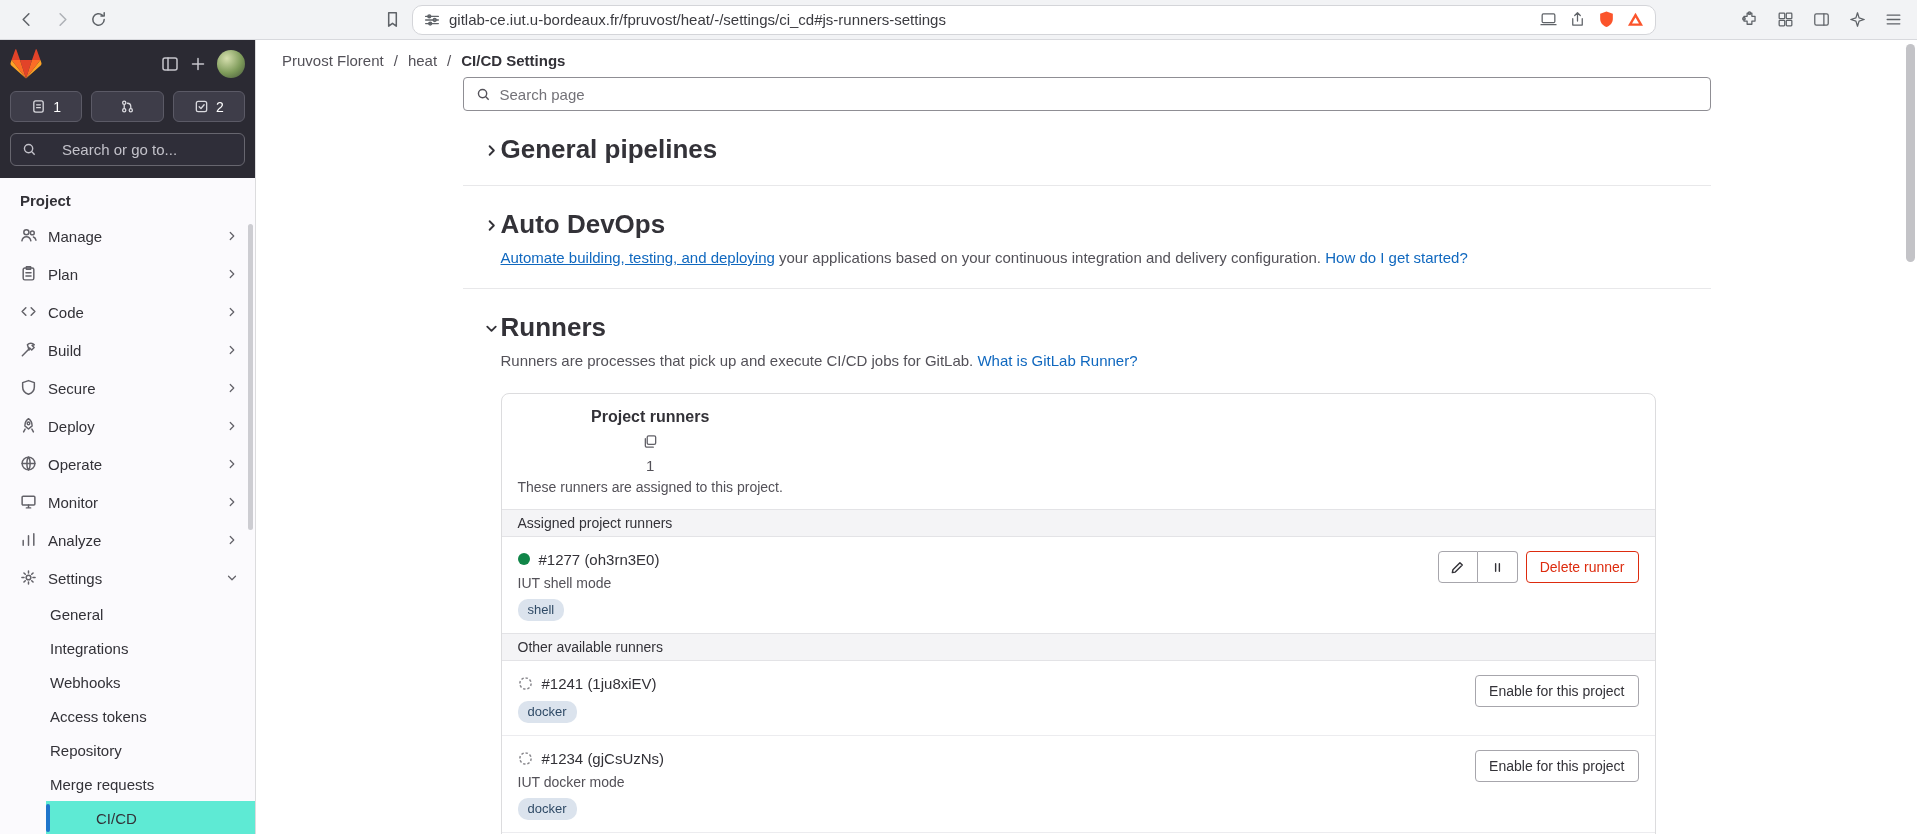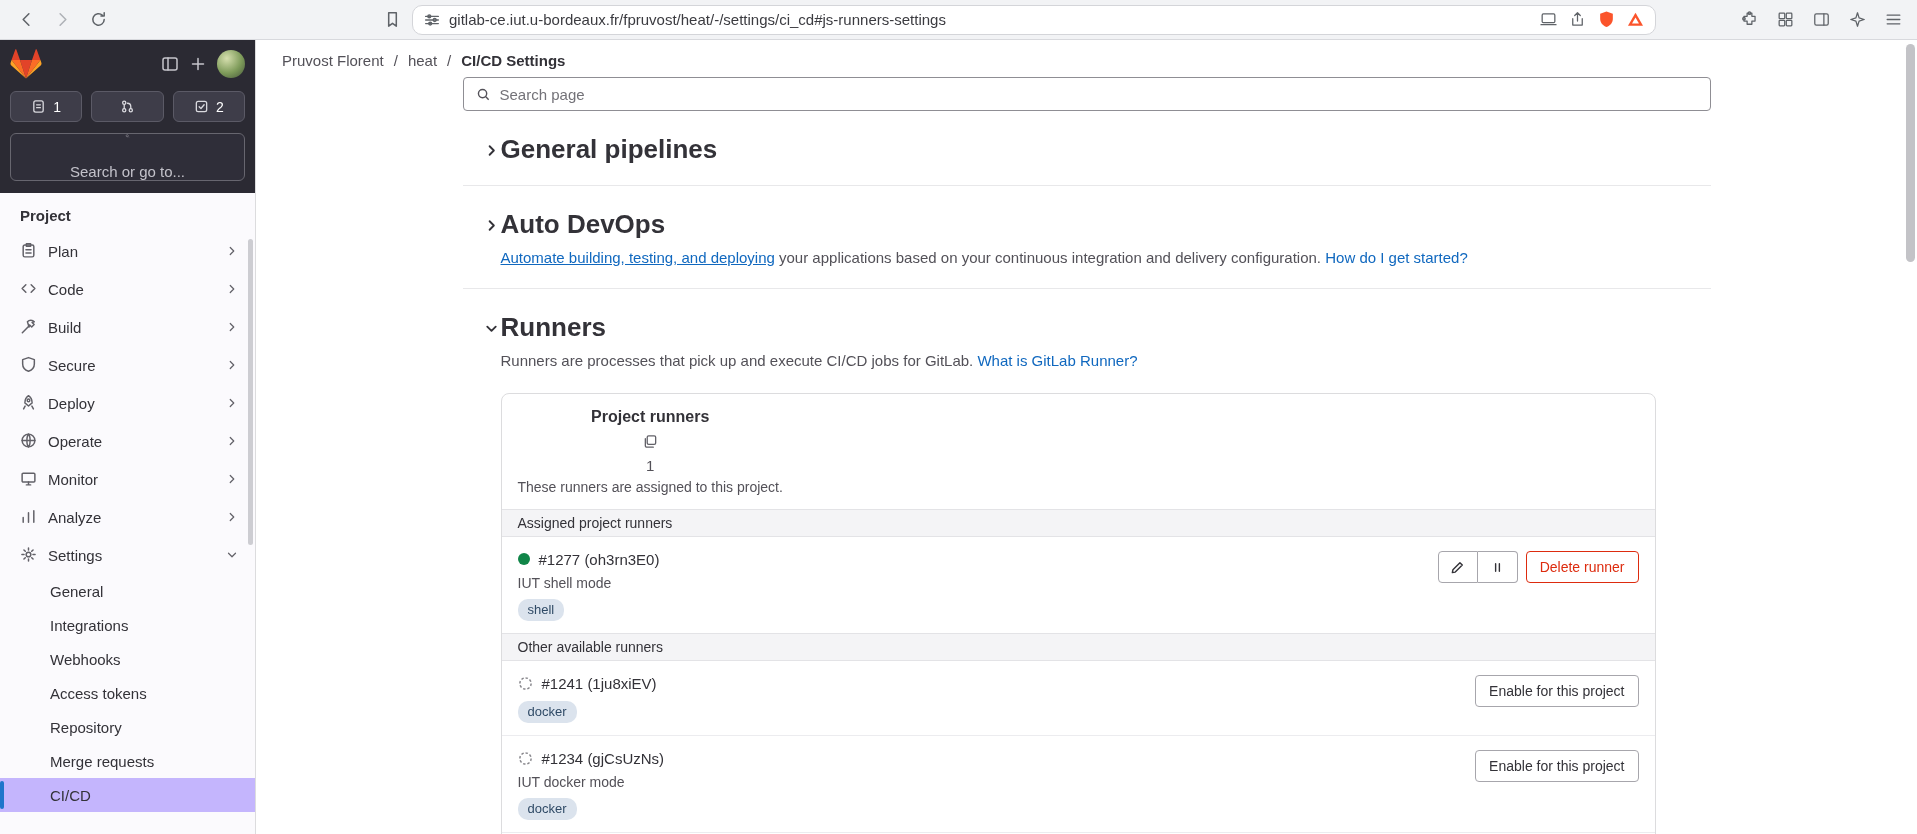--- a/index.html
+++ b/index.html
@@ -46,37 +46,37 @@
   .sb-top-icons button { background:transparent; border:none; cursor:pointer; display:flex; }
   .sb-top-icons svg { width:18px; height:18px; }
   .sb-top-icons svg.dk path, .sb-top-icons svg.dk rect, .sb-top-icons svg.dk line
     { stroke:#c6c5cc; fill:none; stroke-width:1.5; stroke-linecap:round; }
   .avatar { width:28px; height:28px; border-radius:50%;
             background:radial-gradient(circle at 35% 30%, #d6dfae, #7e9b5a 55%, #44543a); display:inline-block; }
   .count-row { display:flex; gap:9px; margin-top:12px; }
   .count-btn { flex:1; height:31px; background:#3e3d49; border:1px solid #5b5a66; border-radius:6px;
                color:#fff; font-size:14px; display:flex; align-items:center; justify-content:center; gap:7px; cursor:pointer; }
   .count-btn svg { width:15px; height:15px; }
-  .sb-search { margin-top:11px; width:100%; height:48px; background:#2f2e39; border:1px solid #67666f;
+  .sb-search { margin-top:11px; width:100%; height:33px; background:#2f2e39; border:1px solid #67666f;
                border-radius:6px; color:#c3c2ca; font-size:15px; display:flex; align-items:center; gap:25px;
-               padding:0 11px; cursor:pointer;flex-direction:column; }
+               padding:0 11px; cursor:pointer; }
   .sb-search svg { width:15px; height:15px; }
   .sb-search svg path, .sb-search svg circle { stroke:#c3c2ca; fill:none; stroke-width:1.5; }
 
   .sb-body { flex:1; position:relative; padding-top:4px; overflow:hidden; }
   .sb-section-label { font-size:15px; font-weight:700; color:#333238; padding:10px 20px 8px; }
   .nav-item { height:38px; display:flex; align-items:center; gap:10px; padding:0 16px 0 20px;
               font-size:15px; color:#333238; cursor:pointer; }
   .nav-icon { width:18px; height:18px; display:flex; }
   .nav-icon svg { width:17px; height:17px; }
   .nav-chev { margin-left:auto; display:flex; }
   .nav-chev svg { width:14px; height:14px; }
   .sub-item { height:34px; display:flex; align-items:center; padding-left:50px; font-size:15px;
               color:#333238; cursor:pointer; position:relative; }
-  .sub-item.active { background:#c4b5fd; }
+  .sub-item.active { background:#5eead4;margin-left:46px; }
   .sub-item.active::before { content:''; position:absolute; left:0; top:3px; bottom:3px; width:4px;
                              background:#1f75cb; border-radius:2px; }
   .sb-scroll-thumb { position:absolute; right:2px; top:46px; width:5px; height:306px;
                      background:#cdcdd2; border-radius:3px; }
 
   
   .main { flex:1; background:#fff; position:relative; overflow:hidden; }
   .breadcrumb { display:flex; align-items:center; gap:10px; padding:12px 26px 0; font-size:15px; color:#535158; }
   .breadcrumb a { color:#535158; text-decoration:none; cursor:pointer; }
   .breadcrumb .crumb-current { color:#333238; font-weight:600; }
@@ -297,20 +297,36 @@
             <circle cx="7" cy="7" r="4.4"></circle>
               <path d="m10.5 10.5 3 3"></path>
           </svg>
           <span>Search or go to...</span>
         </button>
       </div>
 
       <div class="sb-body">
         <div class="sb-section-label">Project</div>
 
+        <div class="nav-item">
+          <span class="nav-icon">
+              <svg class="gl" viewBox="0 0 16 16">
+            <circle cx="6" cy="5" r="2.4"></circle>
+                <path d="M1.8 13c.5-2.9 2.3-3.9 4.2-3.9s3.7 1 4.2 3.9"></path>
+                <circle cx="11.6" cy="5.6" r="1.8"></circle>
+                <path d="M12.6 9.4c1.4.4 2.1 1.4 2.4 3"></path>
+          </svg>
+            </span>
+          <span class="nav-label">Manage</span>
+          <span class="nav-chev">
+              <svg class="gl" viewBox="0 0 16 16">
+                <path d="m6 4 4 4-4 4"></path>
+              </svg>
+            </span>
+        </div>
 
         <div class="nav-item">
           <span class="nav-icon">
               <svg class="gl" viewBox="0 0 16 16">
             <rect x="3" y="2.8" width="10" height="11.2" rx="1.5"></rect>
                 <path d="M6 1.6h4v2.4H6zM5.6 7.4h4.8M5.6 10.4h4.8"></path>
           </svg>
             </span>
           <span class="nav-label">Plan</span>
           <span class="nav-chev">

